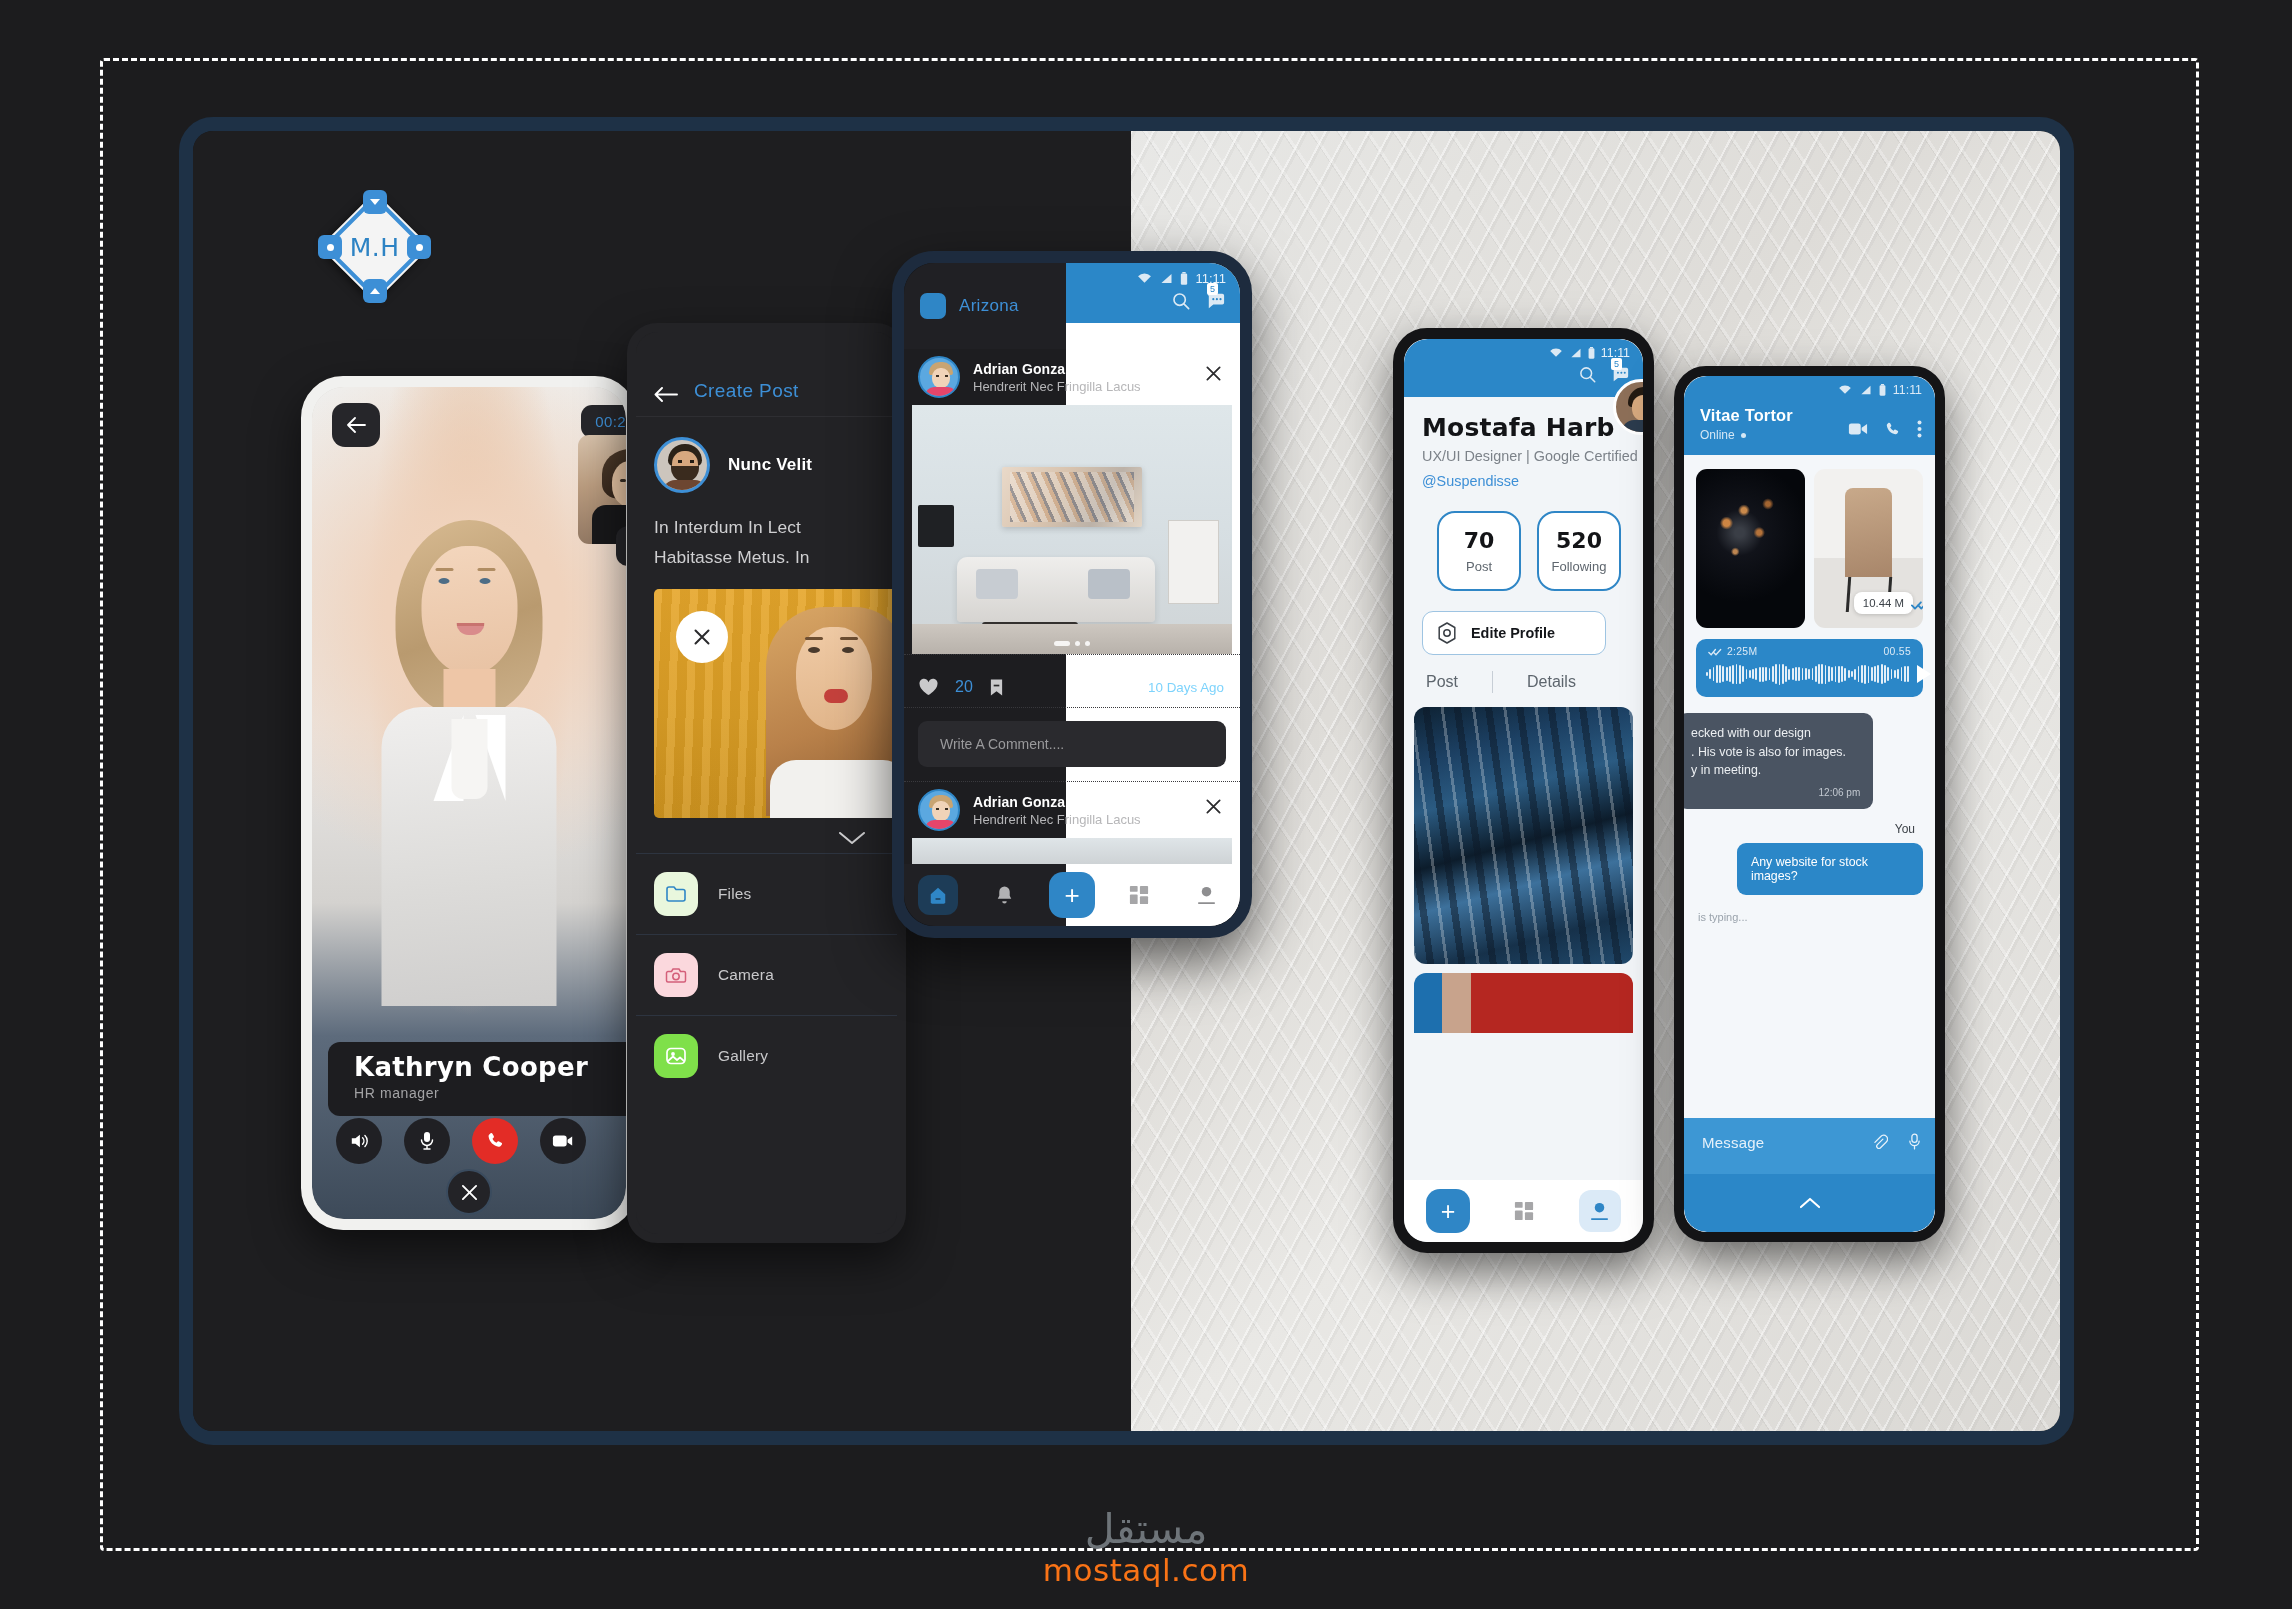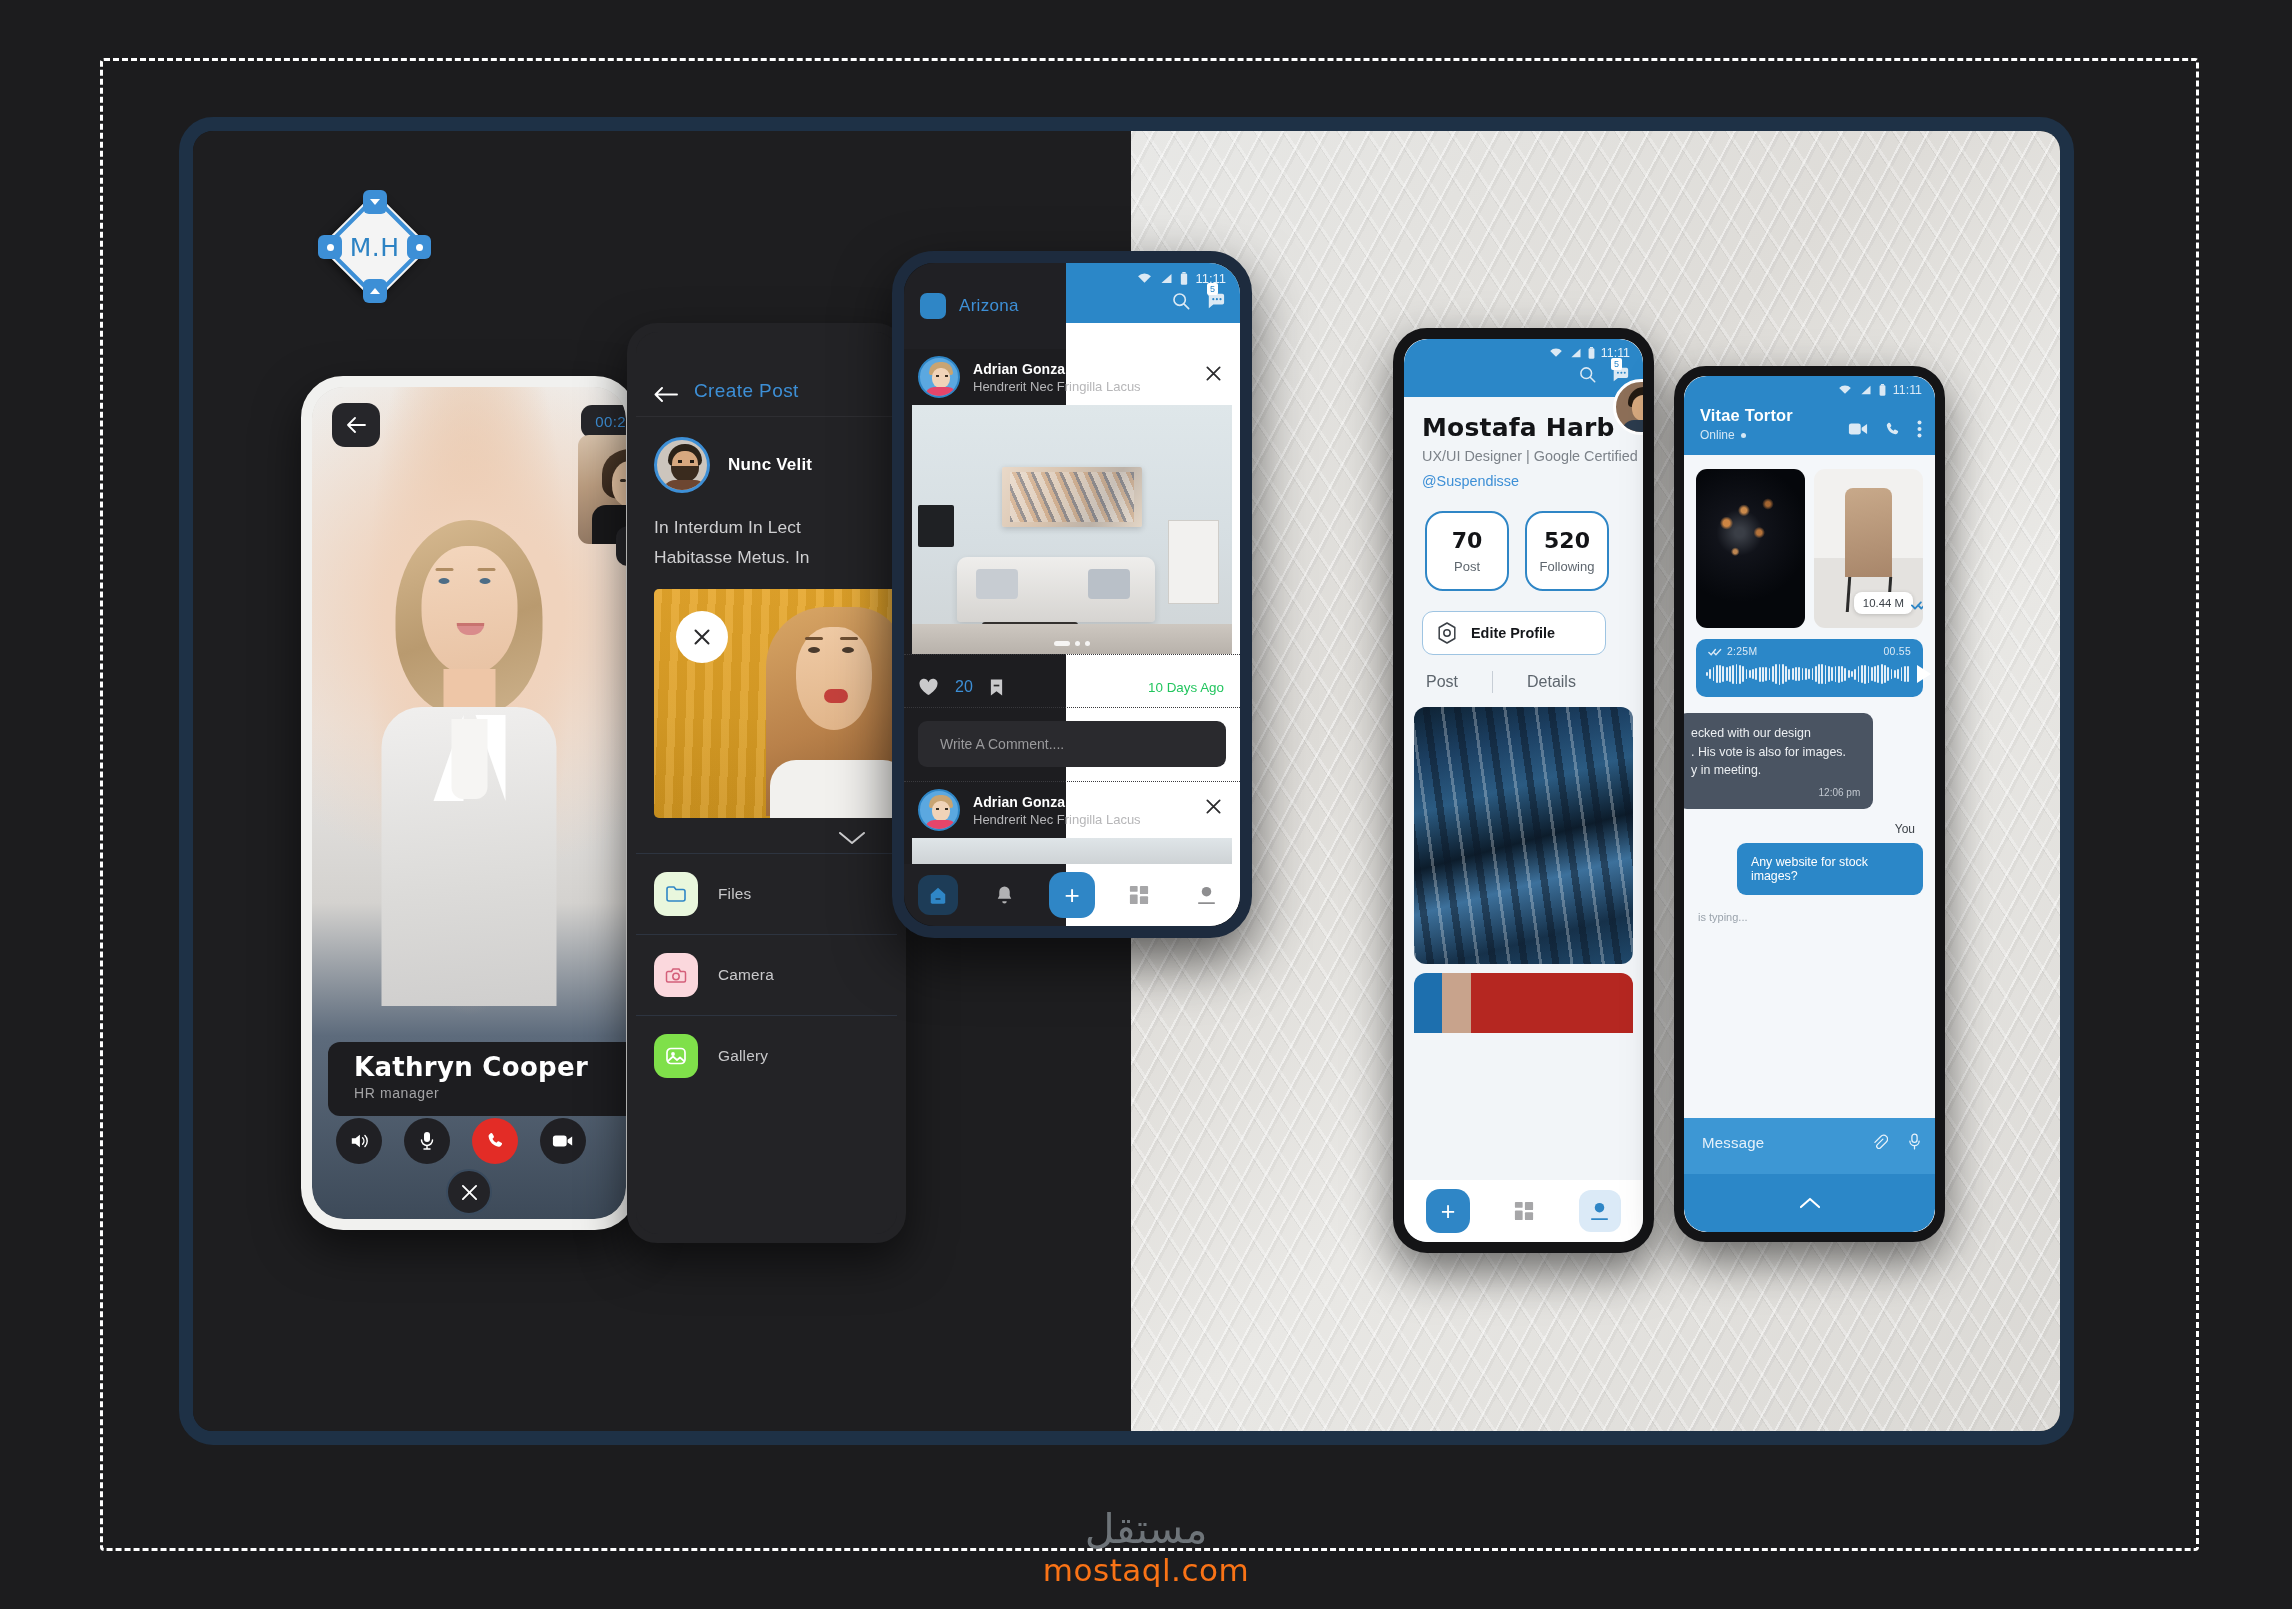--- a/index.html
+++ b/index.html
@@ -269,21 +269,21 @@
     align-items:flex-end;padding:7px 13px 0 0;}
   .pr-head{padding:16px 0 0 18px;background:#f2f5f8;position:relative;}
   .pr-name{font-size:25px;font-weight:bold;color:#131417;letter-spacing:0.2px;font-family:"DejaVu Sans",sans-serif;}
   .pr-role{font-size:14.4px;color:#7c8289;line-height:1.45;margin-top:4px;}
   .pr-handle{font-size:14.4px;color:#3d8fd6;margin-top:6px;}
   .pr-avatar{position:absolute;right:-26px;top:-18px;width:56px;height:56px;border-radius:50%;
     border:3px solid #fff;overflow:hidden;background:#8d6f58;}
   .pra-hair{position:absolute;left:12px;top:5px;width:32px;height:20px;border-radius:16px 16px 4px 4px;background:#231a12;}
   .pra-face{position:absolute;left:16px;top:13px;width:24px;height:26px;border-radius:46%;background:#d6a87e;}
   .pra-body{position:absolute;left:6px;top:38px;width:44px;height:20px;border-radius:12px 12px 0 0;background:#2b3b4d;}
-  .pr-stats{display:flex;gap:16px;padding:22px 0 0 21px;}
+  .pr-stats{display:flex;gap:16px;padding:22px 0 0 33px;}
   .stat{width:84px;height:80px;border:2px solid #2f86c6;border-radius:18px;background:#fff;
     display:flex;flex-direction:column;align-items:center;justify-content:center;gap:6px;}
   .stat .num{font-size:22px;font-weight:bold;color:#131417;font-family:"DejaVu Sans",sans-serif;}
   .stat .lbl{font-size:13px;color:#5e666e;}
   .pr-edit{margin:20px 0 0 18px;width:184px;height:44px;border:1.5px solid #9ec4e2;border-radius:11px;
     background:#fff;display:flex;align-items:center;gap:14px;padding-left:14px;}
   .pr-edit .lbl{font-size:14.4px;color:#14161a;font-weight:bold;}
   .pr-tabs{display:flex;align-items:center;margin-top:16px;padding-left:22px;gap:34px;}
   .pr-tab{font-size:16px;color:#5d656d;}
   .pr-tabsep{width:1px;height:22px;background:#c7ced6;}
@@ -635,21 +635,21 @@
                   <path d="M11 18S1.6 12.2 1.6 6.6A4.6 4.6 0 0111 4.6a4.6 4.6 0 019.4 2c0 5.6-9.4 11.4-9.4 11.4z" fill="#c9c9cb"></path>
                 </svg>
             </span>
             <span class="like-count">20</span>
             <span>
               <svg width="15" height="19" viewBox="0 0 16 20">
                   <path d="M2 1.5h12v17l-6-4.6-6 4.6z" fill="#c9c9cb"></path>
                   <rect x="5" y="7" width="6" height="1.8" fill="#2a2a2c"></rect>
                 </svg>
             </span>
-            <span class="post-time" style="color:#22c55e;">10 Days Ago</span>
+            <span class="post-time" style="color:#7dd3fc;">10 Days Ago</span>
           </div>
 
           <div class="comment-box" style="background:#2a2a2e;">
             <span class="comment-ph" style="color:#9a9a9c;">Write A Comment....</span>
           </div>
         </div>
 
         <div class="post-card" style="margin-top:14px;border-top:1px dotted #3a3a3e;">
           <div class="post-head">
             <div class="post-avatar">

